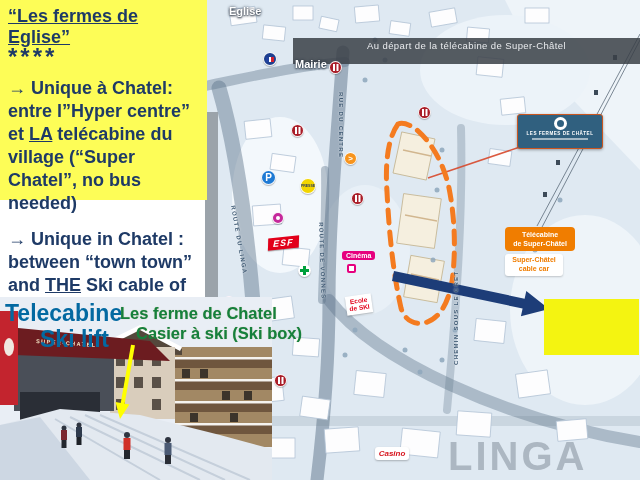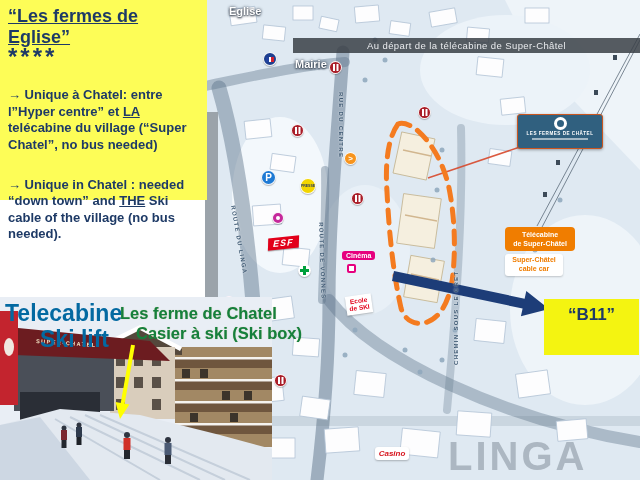--- a/index.html
+++ b/index.html
@@ -3,27 +3,27 @@
 <meta charset="utf-8">
 <style>
   html,body{margin:0;padding:0;background:#888;}
   .slide{position:relative;width:640px;height:480px;background:#ffffff;overflow:hidden;
          font-family:"Liberation Sans",sans-serif;}
   .abs{position:absolute;}
   
   .note{left:0;top:0;width:207px;height:200px;background:#fdfd57;color:#1e3a66;padding:6px 8px 0 8px;box-sizing:border-box;}
   .note-title{font-size:18px;font-weight:bold;text-decoration:underline;letter-spacing:0px;}
   .note-stars{font-size:24px;font-weight:bold;letter-spacing:3px;line-height:14px;margin-top:2px;}
-  .note-p{font-size:13px;font-weight:bold;line-height:1.28;margin-top:23px;}
+  .note-p{font-size:18px;font-weight:bold;line-height:1.28;margin-top:13px;}
   .note-p .u{text-decoration:underline;}
   
   .map{left:205px;top:0;width:435px;height:480px;background:#dfe9f2;}
   .map svg{position:absolute;left:0;top:0;}
   .edge-strip{left:0;top:112px;width:13px;height:322px;background:#8f979e;opacity:.85;}
-  .banner{left:88px;top:38px;width:347px;height:15px;background:rgba(58,63,70,.85);
+  .banner{left:88px;top:38px;width:347px;height:26px;background:rgba(58,63,70,.85);
           color:#e9ebee;font-size:9.5px;line-height:15px;text-align:center;letter-spacing:.4px;}
   .maplabel{color:#fff;font-weight:bold;font-size:11px;text-shadow:0 0 3px rgba(35,45,60,.95),0 1px 2px rgba(35,45,60,.9);}
   .street{color:#3f5a74;font-weight:bold;font-size:6px;letter-spacing:1.3px;white-space:nowrap;
           text-shadow:0 0 2px rgba(255,255,255,.9);transform-origin:0 0;}
   .ic{border-radius:50%;display:flex;align-items:center;justify-content:center;position:absolute;
       border:1px solid rgba(255,255,255,.95);box-sizing:border-box;box-shadow:0 1px 1px rgba(0,0,0,.25);}
   .ic-rest{width:13px;height:13px;background:#a91d28;}
   .ut{width:1.5px;height:7px;background:#fff;box-shadow:3.5px 0 0 #fff;margin-right:3.5px;}
   .ic-park{width:15px;height:15px;background:#1e7ad4;color:#fff;font-size:10px;font-weight:bold;}
   .ic-presse{width:16px;height:16px;background:#f2d500;color:#273a63;font-size:3.5px;font-weight:bold;}
@@ -240,21 +240,21 @@
     </div>
 
     <div class="abs casino">Casino</div>
     <div class="abs watermark">LINGA</div>
   </div>
 
   <div class="abs note">
     <div class="note-title">“Les fermes de Eglise”</div>
     <div class="note-stars">****</div>
     <div class="note-p"><span>→ Unique à Chatel: entre l”Hyper centre” et </span><span class="u">LA</span><span> telécabine du village (“Super Chatel”, no bus needed)</span></div>
-    <div class="note-p"><span>→ Unique in Chatel : needed “down town” and </span><span class="u">THE</span><span> Ski cable of the village (no bus needed).</span></div>
+    <div class="note-p"><span>→ Unique in Chatel : between “town town” and </span><span class="u">THE</span><span> Ski cable of the village (no bus needed).</span></div>
   </div>
 
   <div class="abs photo">
     <svg width="272" height="183" viewBox="0 0 272 183">
       <rect width="272" height="183" fill="#e9eef5"></rect>
 
       <rect x="175" y="50" width="97" height="100" fill="#a28864"></rect>
       <g fill="#6f563e">
         <rect x="175" y="62" width="97" height="9"></rect>
           <rect x="175" y="84" width="97" height="9"></rect>
@@ -325,16 +325,15 @@
     </svg>
     <div class="abs station-sign" style="left:36px;top:43px;">SUPER-CHATEL</div>
   </div>
 
   <div class="abs cap" style="left:5px;top:302px;">Telecabine</div>
   <div class="abs cap" style="left:27px;top:328px;margin-left:13px;">Ski lift</div>
   <div class="abs ann" style="left:120px;top:305px;">Les ferme de Chatel</div>
   <div class="abs ann" style="left:136px;top:325px;">Casier à ski (Ski box)</div>
 
   <div class="abs b11">
-    <div>“B11”</div>
   </div>
 
 </div>
 
 </body></html>

